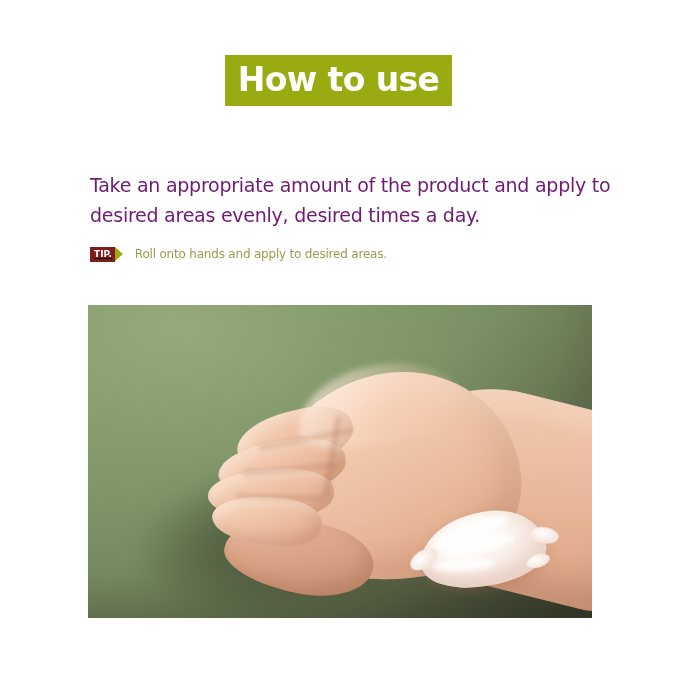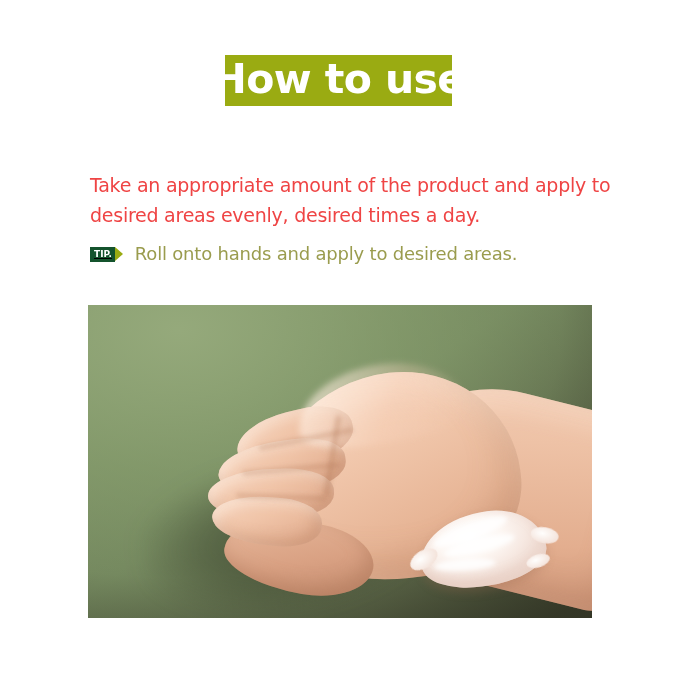--- a/index.html
+++ b/index.html
@@ -30,35 +30,35 @@
     height: 51px;
     background: #9aab12;
     display: flex;
     align-items: center;
     justify-content: center;
   }
   .title-banner .title-text {
     color: #ffffff;
     font-family: "DejaVu Sans", sans-serif;
     font-weight: bold;
-    font-size: 41px;
+    font-size: 33px;
     line-height: 1;
     letter-spacing: -0.6px;
     white-space: nowrap;
     margin-top: -2px;
     text-align: center;
   }
 
   
   .body-copy {
     position: absolute;
     left: 90px;
     top: 170px;
     width: 510px;
-    color: #ef4444;
+    color: #701a75;
     font-family: "DejaVu Sans", sans-serif;
     font-size: 19px;
     line-height: 30px;
     letter-spacing: -0.25px;
   }
   .body-copy .line {
     display: block;
     white-space: nowrap;
   }
 
@@ -69,21 +69,21 @@
     top: 243px;
     display: flex;
     align-items: center;
     height: 22px;
   }
   .tip-badge {
     position: relative;
     display: flex;
     align-items: center;
     height: 15px;
-    background: #14532d;
+    background: #7f1d1d;
     padding: 0 3px 0 4px;
     box-sizing: border-box;
     text-decoration: underline;
   }
   .tip-badge .tip-badge-text {
     color: #ffffff;
     font-family: "DejaVu Sans", sans-serif;
     font-weight: bold;
     font-size: 9px;
     line-height: 1;
@@ -95,21 +95,21 @@
     height: 0;
     border-top: 7.5px solid transparent;
     border-bottom: 7.5px solid transparent;
     border-left: 8px solid #9aab12;
     margin-left: 0px;
   }
   .tip-text {
     margin-left: 12px;
     color: #9a9c4e;
     font-family: "DejaVu Sans", sans-serif;
-    font-size: 18px;
+    font-size: 12px;
     line-height: 22px;
     letter-spacing: -0.2px;
     white-space: nowrap;
   }
 
   
   .photo {
     position: absolute;
     left: 88px;
     top: 305px;

